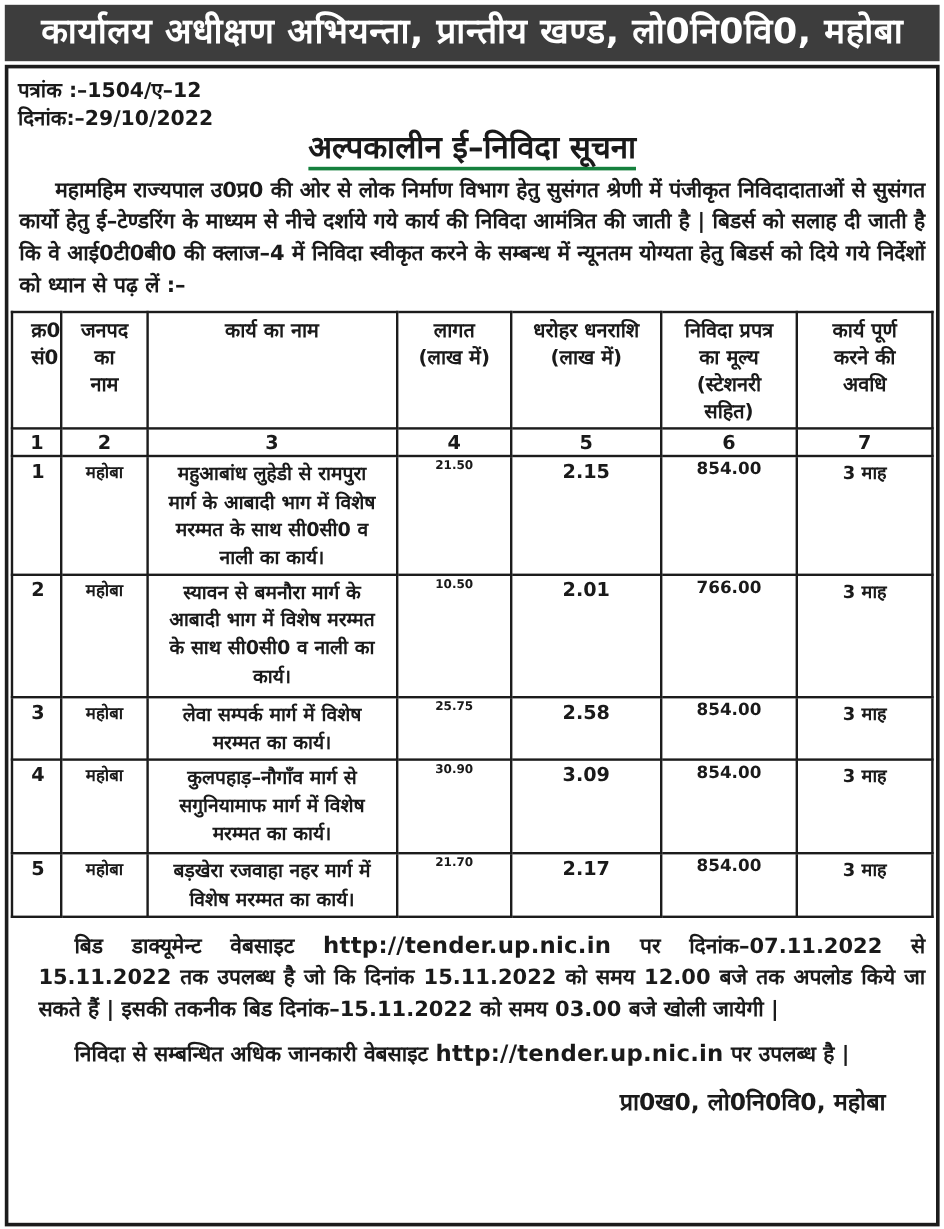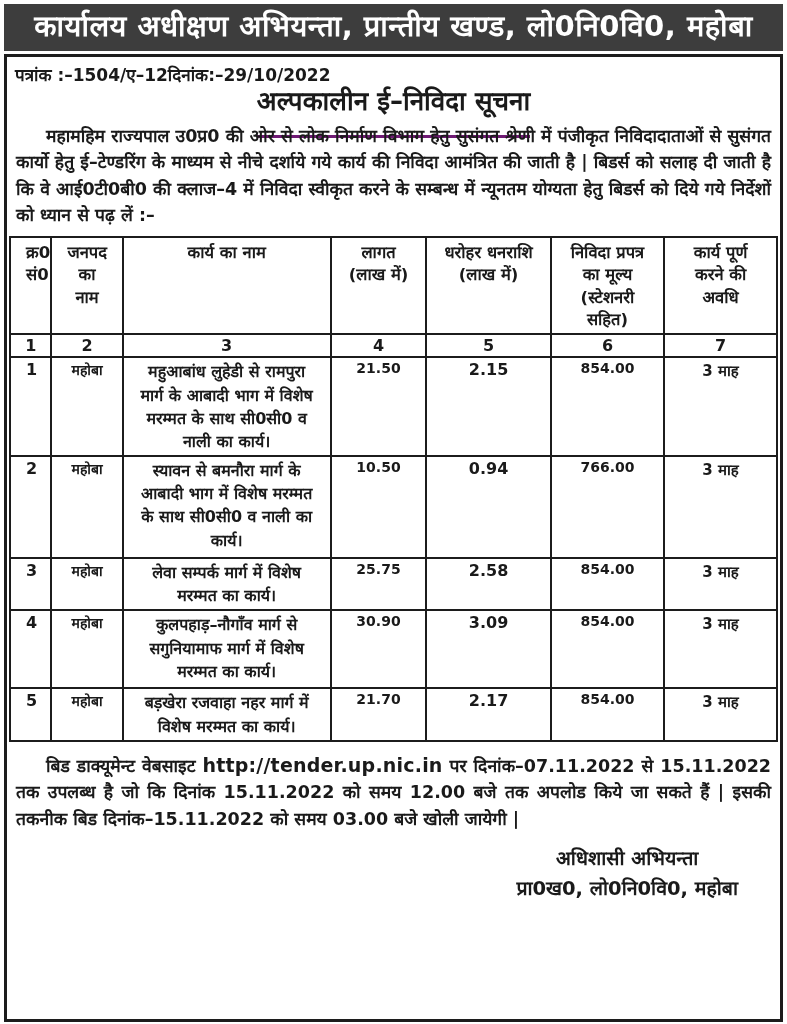--- a/index.html
+++ b/index.html
@@ -30,42 +30,43 @@
     border: 3px solid #1c1c1c;
     margin-top: 3px;
     flex: 1;
     display: flex; flex-direction: column;
     overflow: hidden;
   }
   .ref-row {
     display: flex; justify-content: flex-start;
     font-weight: bold; font-size: 17px;
     padding: 6px 8px 0 8px;
+    flex-direction: column;
   }
   .title {
     text-align: center;
     font-weight: bold;
     font-size: 26px;
     margin: 0 0 6px 0;
     line-height: 1.2;
   }
   .title .u {
-    border-bottom: 3px solid #701a75;
-    padding-bottom: 19px;
+    border-bottom: 3px solid #15803d;
+    padding-bottom: 0;
   }
   .para {
     font-weight: bold;
     font-size: 17.5px;
     line-height: 1.5;
     text-align: justify;
     padding: 0 9px;
     margin: 0;
   }
   .para.indent { text-indent: 30px; }
-  .para.mt { margin-top: 9px; }
+  .para.mt { margin-top: 9px; margin-left: 16px; }
   .url {
     font-size: 19px;
     letter-spacing: 0.2px;
   }
   table.tender {
     border-collapse: collapse;
     width: calc(100% - 4px);
     margin: 8px 2px 0 2px;
     table-layout: fixed;
   }
@@ -81,21 +82,21 @@
     font-size: 16.5px;
     line-height: 1.35;
     white-space: pre-line;
     vertical-align: top;
     padding-top: 4px;
   }
   tr.numrow td { font-size: 16px; padding: 1px; line-height: 1.2; }
   td.sn { font-size: 16px; }
   td.district { font-size: 14px; }
   td.work { font-size: 16px; line-height: 1.45; padding-top: 3px; margin-top: 48px; }
-  td.cost { font-size: 14px; padding-top: 5px; }
+  td.cost { font-size: 10px; padding-top: 5px; }
   td.emd  { font-size: 16px; padding-top: 3px; }
   td.form { font-size: 14px; padding-top: 5px; }
   td.period { font-size: 15px; padding-top: 4px; }
   .col-sn { width: 5.4%; }
   .col-district { width: 9.3%; }
   .col-work { width: 27.1%; }
   .col-cost { width: 12.5%; }
   .col-emd { width: 16.2%; }
   .col-form { width: 14.8%; }
   .col-period { width: 14.7%; }
@@ -174,21 +175,21 @@
         <td class="cost">21.50</td>
         <td class="emd">2.15</td>
         <td class="form">854.00</td>
         <td class="period">3 माह</td>
       </tr>
       <tr style="height:102px;">
         <td class="sn">2</td>
         <td class="district">महोबा</td>
         <td class="work">स्यावन से बमनौरा मार्ग के आबादी भाग में विशेष मरम्मत के साथ सी0सी0 व नाली का कार्य।</td>
         <td class="cost">10.50</td>
-        <td class="emd">0.94</td>
+        <td class="emd">2.01</td>
         <td class="form">766.00</td>
         <td class="period">3 माह</td>
       </tr>
       <tr style="height:46px;">
         <td class="sn">3</td>
         <td class="district">महोबा</td>
         <td class="work">लेवा सम्पर्क मार्ग में विशेष मरम्मत का कार्य।</td>
         <td class="cost">25.75</td>
         <td class="emd">2.58</td>
         <td class="form">854.00</td>
@@ -211,22 +212,22 @@
         <td class="emd">2.17</td>
         <td class="form">854.00</td>
         <td class="period">3 माह</td>
       </tr>
     </tbody>
       </table>
 
     <p class="para indent mt"><span>बिड डाक्यूमेन्ट वेबसाइट </span><span class="url">http://tender.up.nic.in</span><span> पर दिनांक–07.11.2022 से 15.11.2022 तक उपलब्ध है जो कि दिनांक 15.11.2022 को समय 12.00 बजे तक अपलोड किये जा सकते हैं | इसकी तकनीक बिड दिनांक–15.11.2022 को समय 03.00 बजे खोली जायेगी |</span></p>
 
 
+    <p class="para indent mt"><span>निविदा से सम्बन्धित अधिक जानकारी वेबसाइट </span><span class="url">http://tender.up.nic.in</span><span> पर उपलब्ध है |</span></p>
 
     <div class="signature">
-      <div>अधिशासी अभियन्ता</div>
       <div>प्रा0ख0, लो0नि0वि0, महोबा</div>
     </div>
 
     <div class="spacer"></div>
 
   </div>
 </div>
 
 </body></html>

